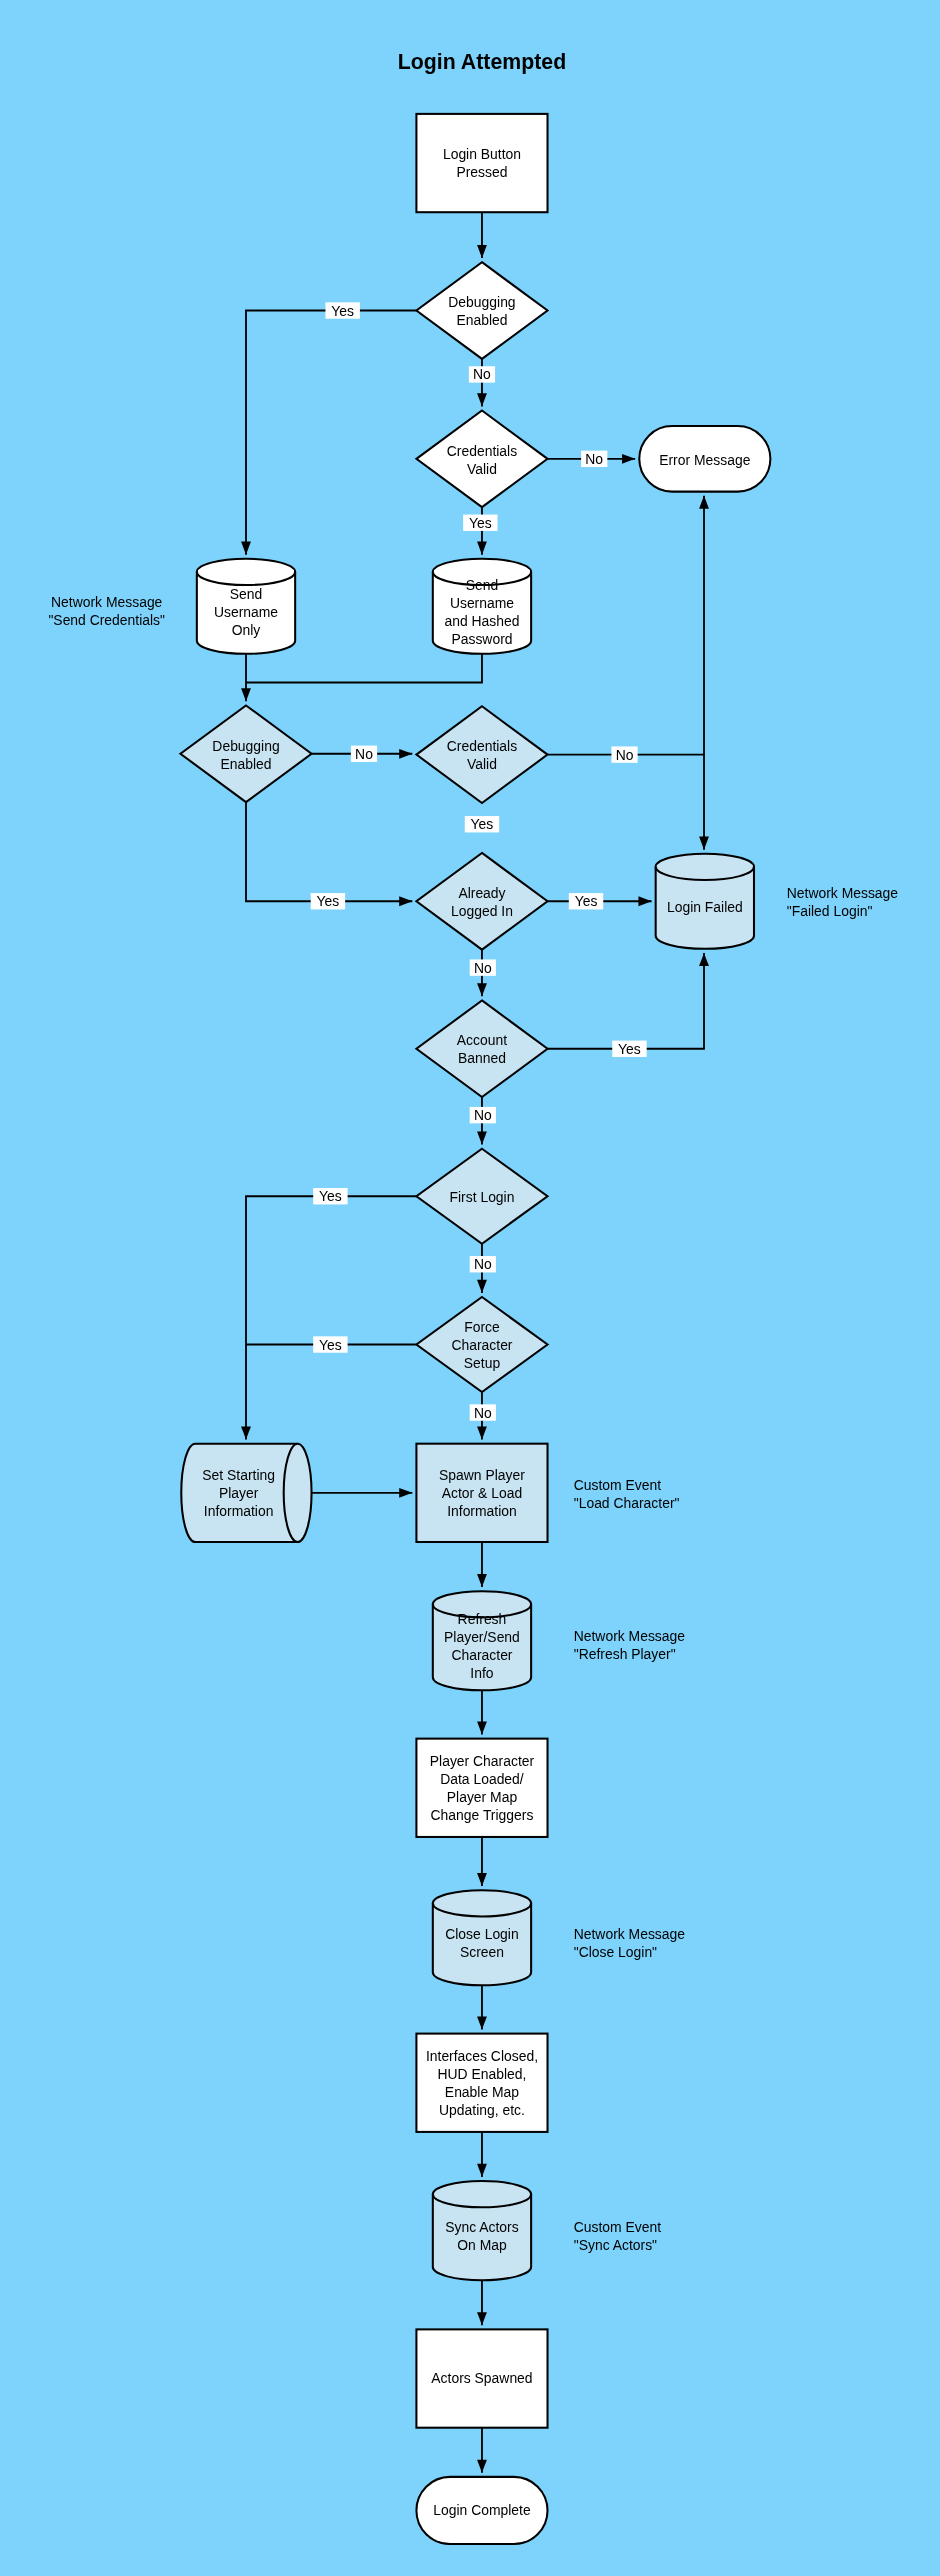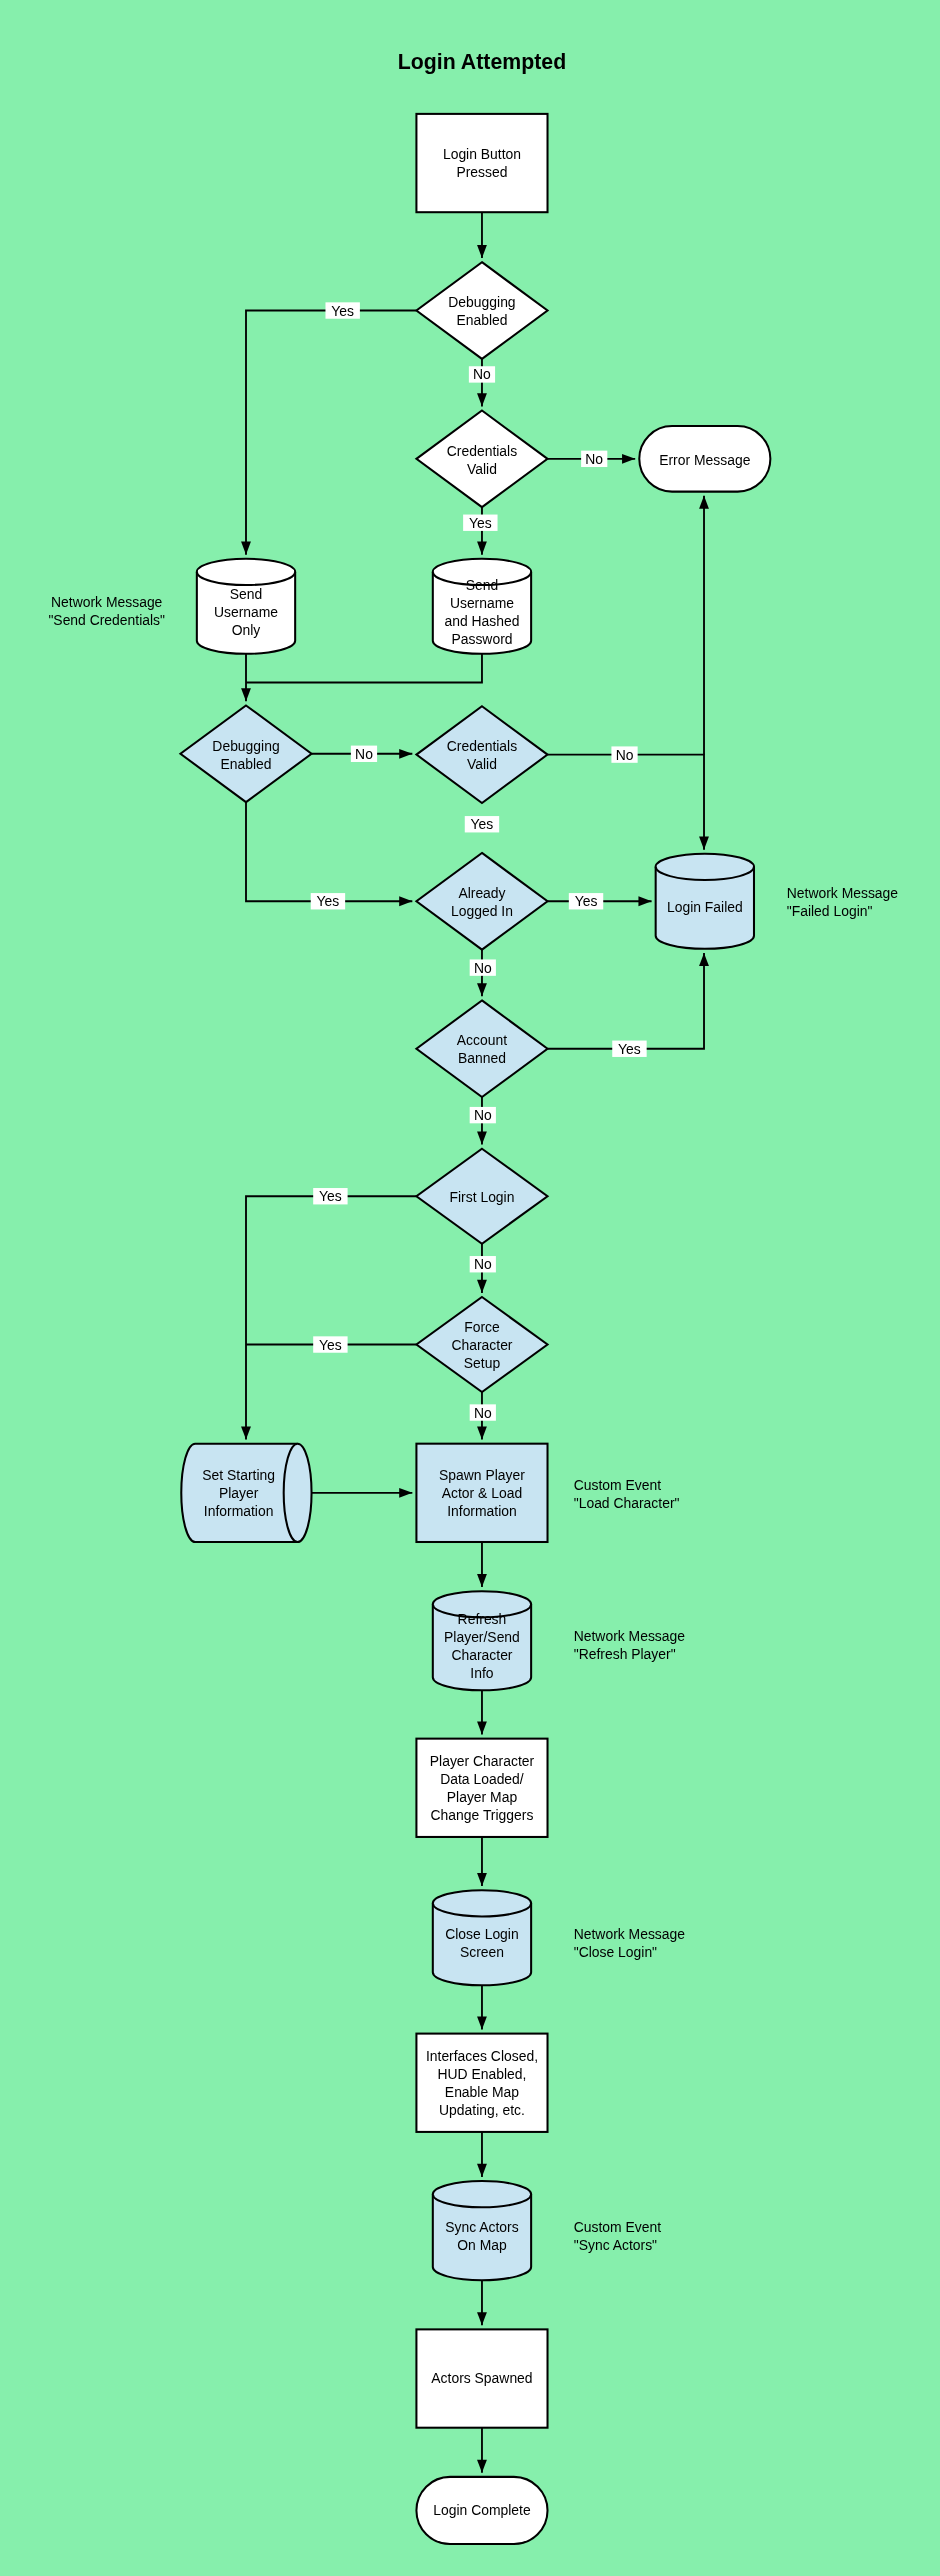--- a/index.html
+++ b/index.html
@@ -1,16 +1,16 @@
 <!DOCTYPE html>
 <html style="font-size:13px"><head>
 <meta charset="utf-8">
 <style>
   html, body { margin: 0; padding: 0; background: #ffffff; }
-  .canvas-wrap { width: 941px; height: 2576px; background: #86efac; position: relative; }
+  .canvas-wrap { width: 941px; height: 2576px; background: #7dd3fc; position: relative; }
   .diagram-title {
     font: bold 26px "Liberation Sans", sans-serif;
     fill: #000000; text-anchor: middle; dominant-baseline: central;
   }
   .node-text {
     font: 17px "Liberation Sans", sans-serif;
     fill: #000000; text-anchor: middle; dominant-baseline: central;
   }
   .annotation-text {
     font: 17px "Liberation Sans", sans-serif;

